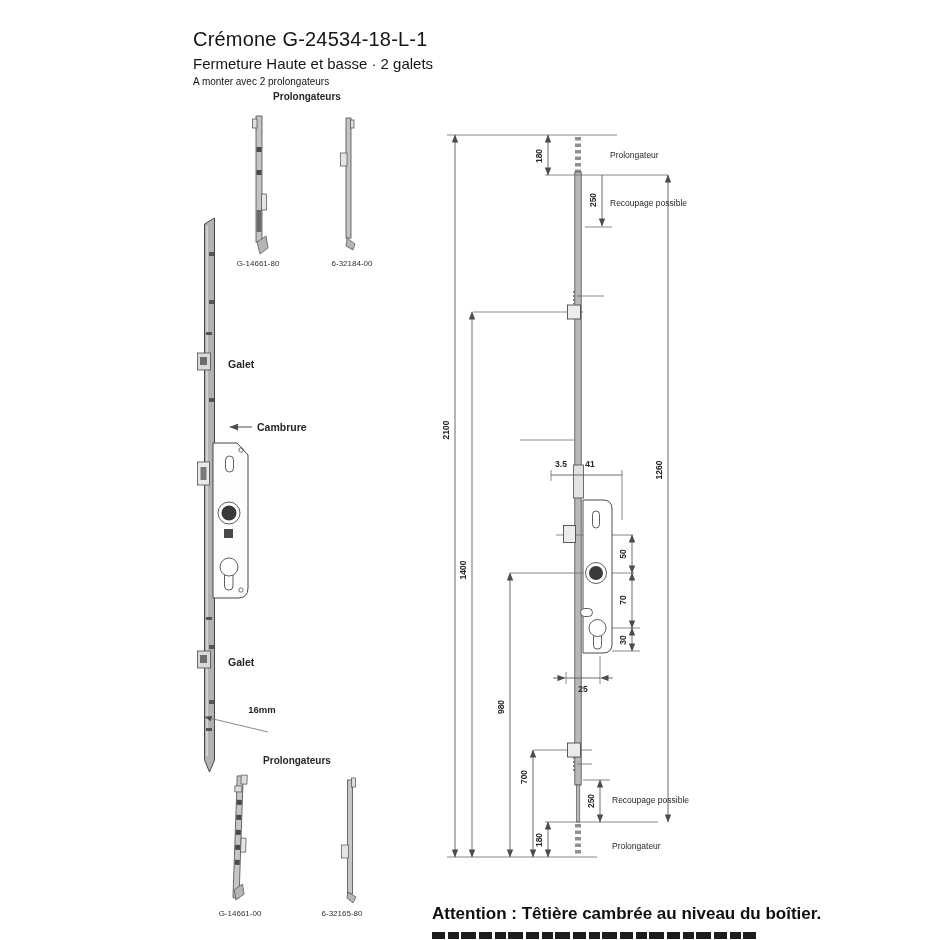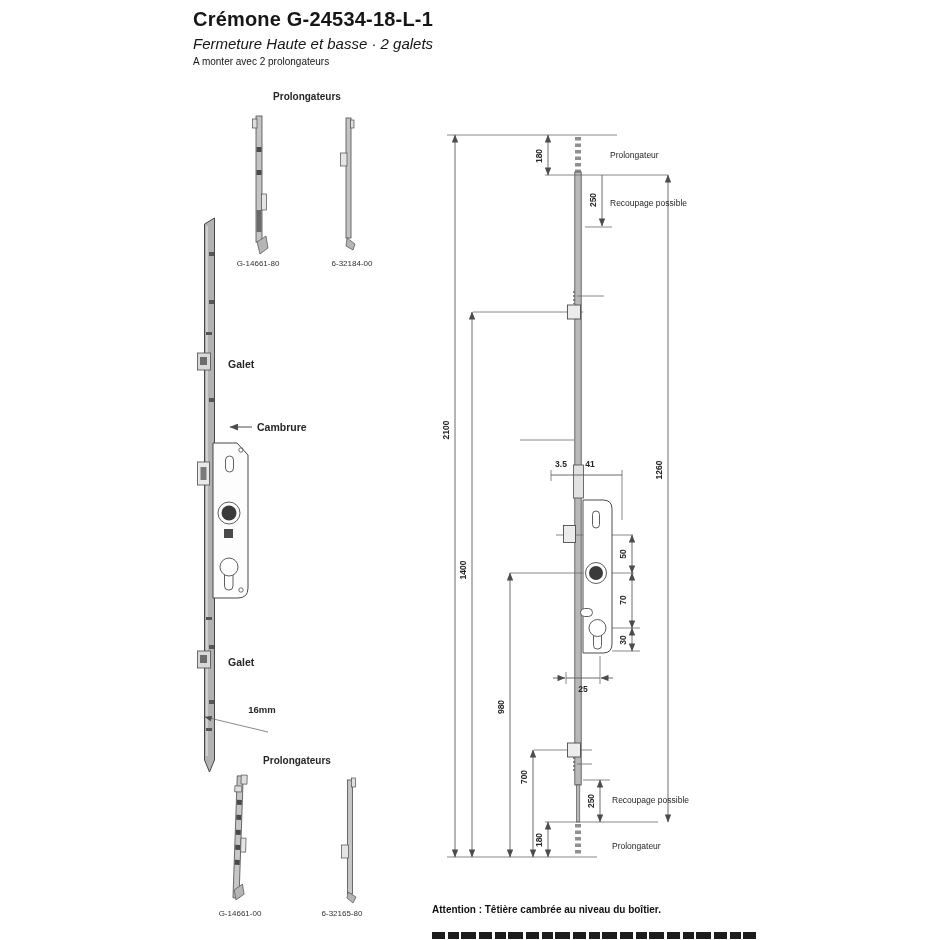--- a/index.html
+++ b/index.html
@@ -1,22 +1,22 @@
 <!DOCTYPE html>
 <html><head>
 <meta charset="utf-8">
 <style>
   html,body{margin:0;padding:0;background:#ffffff;}
   .canvas{position:relative;width:940px;height:940px;background:#ffffff;overflow:hidden;
           font-family:"Liberation Sans", sans-serif;color:#161616;}
   .hdr{position:absolute;left:193px;top:7px;line-height:1.25;}
-  .hdr .t1{font-size:20px;font-weight:bold;letter-spacing:.2px;}
-  .hdr .t2{font-size:15px;margin-top:3px;font-style:italic;}
+  .hdr .t1{font-size:20px;font-weight:normal;letter-spacing:.2px;margin-top:20px;}
+  .hdr .t2{font-size:15px;margin-top:3px;}
   .hdr .t3{font-size:10px;margin-top:2px;}
-  .attention{position:absolute;left:432px;top:904px;font-size:10px;font-weight:bold;color:#101010;white-space:nowrap;}
+  .attention{position:absolute;left:432px;top:904px;font-size:17px;font-weight:bold;color:#101010;white-space:nowrap;}
   .cutoff{position:absolute;left:432px;top:932px;width:324px;height:7px;
           background:repeating-linear-gradient(90deg,#1c1c1c 0 13px,#ffffff 13px 16px,#1c1c1c 16px 27px,#ffffff 27px 29px,#1c1c1c 29px 44px,#ffffff 44px 47px);}
   svg{position:absolute;left:0;top:0;}
   svg .ln{stroke:#4c4c4c;stroke-width:1;fill:none;}
   svg .dim{stroke:#5c5c5c;stroke-width:.9;fill:none;}
   svg .thin{stroke:#6b6b6b;stroke-width:.8;fill:none;}
   svg .dash{stroke:#8f8f8f;stroke-width:6;stroke-dasharray:3.5 3;fill:none;}
   svg .dash2{stroke:#6b6b6b;stroke-width:1.6;stroke-dasharray:2 2;fill:none;}
   svg text{fill:#262626;font-family:"Liberation Sans", sans-serif;}
   svg .dimtxt{font-size:8.5px;font-weight:600;}

